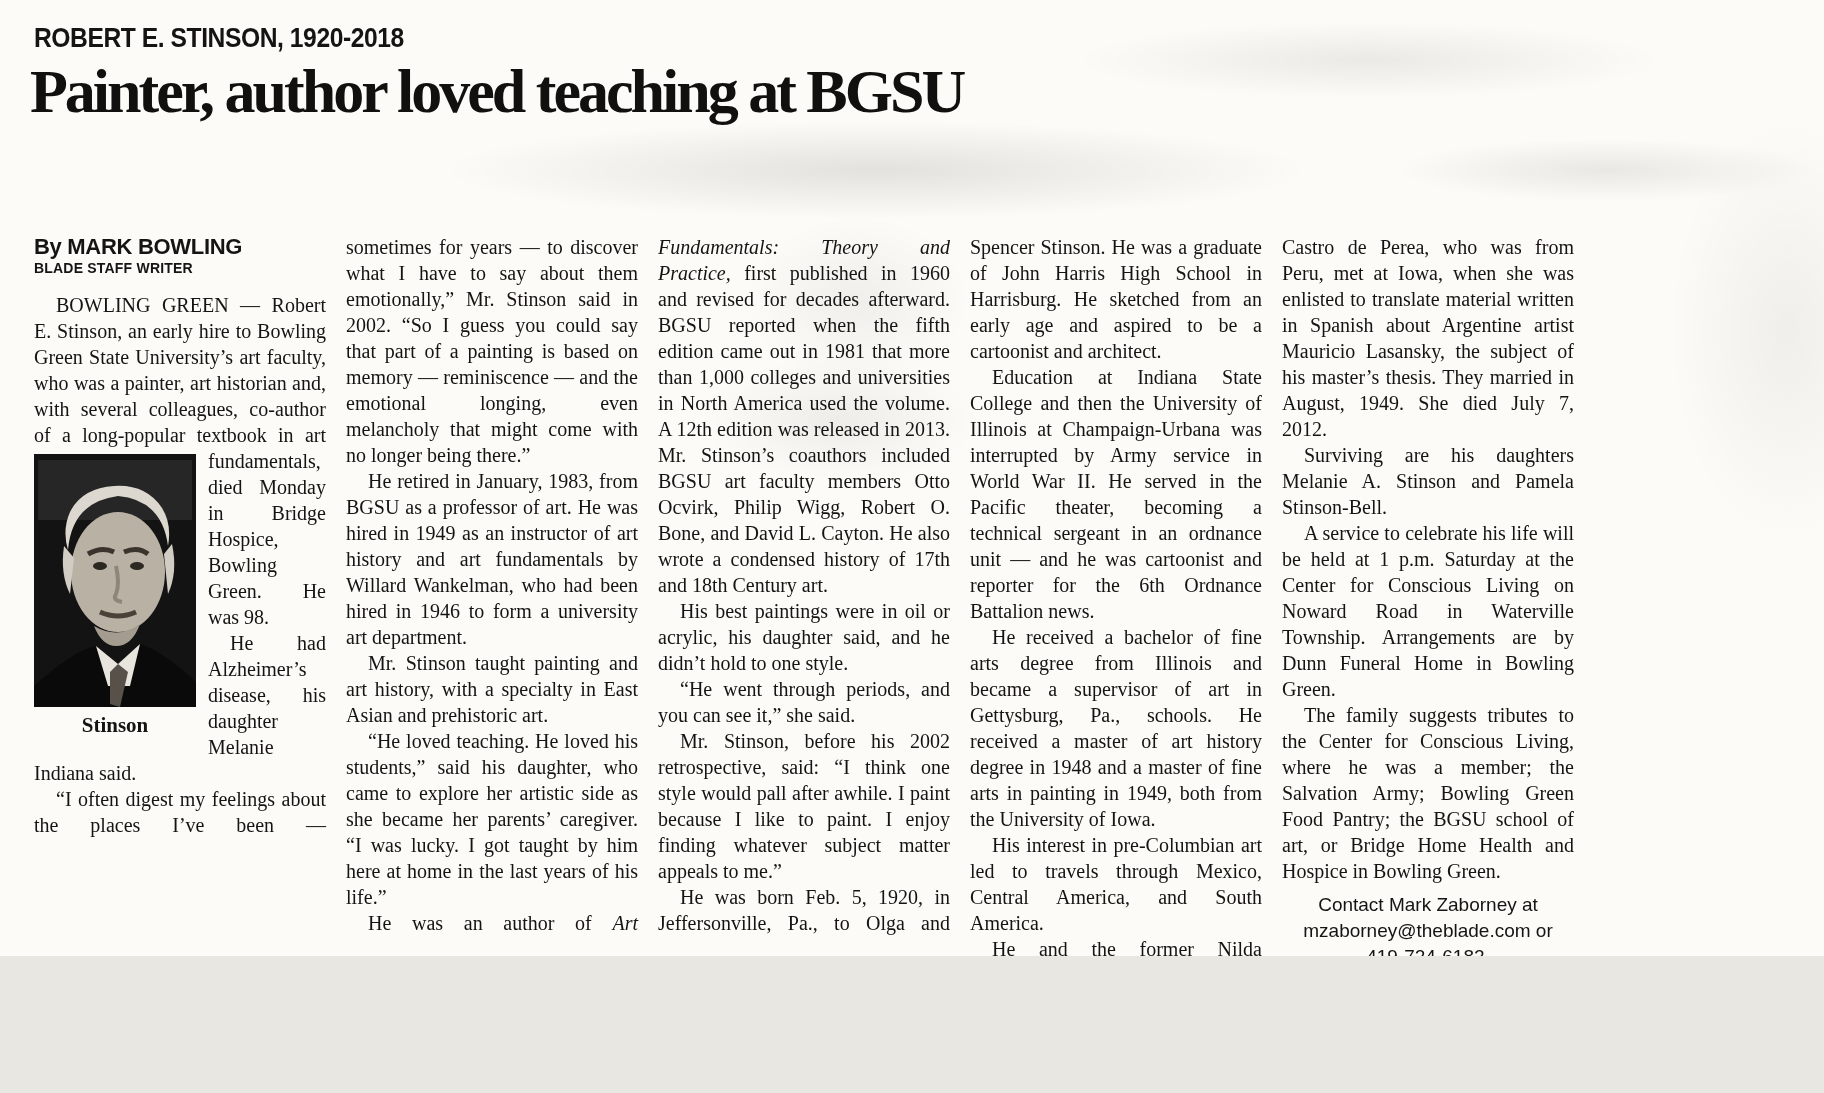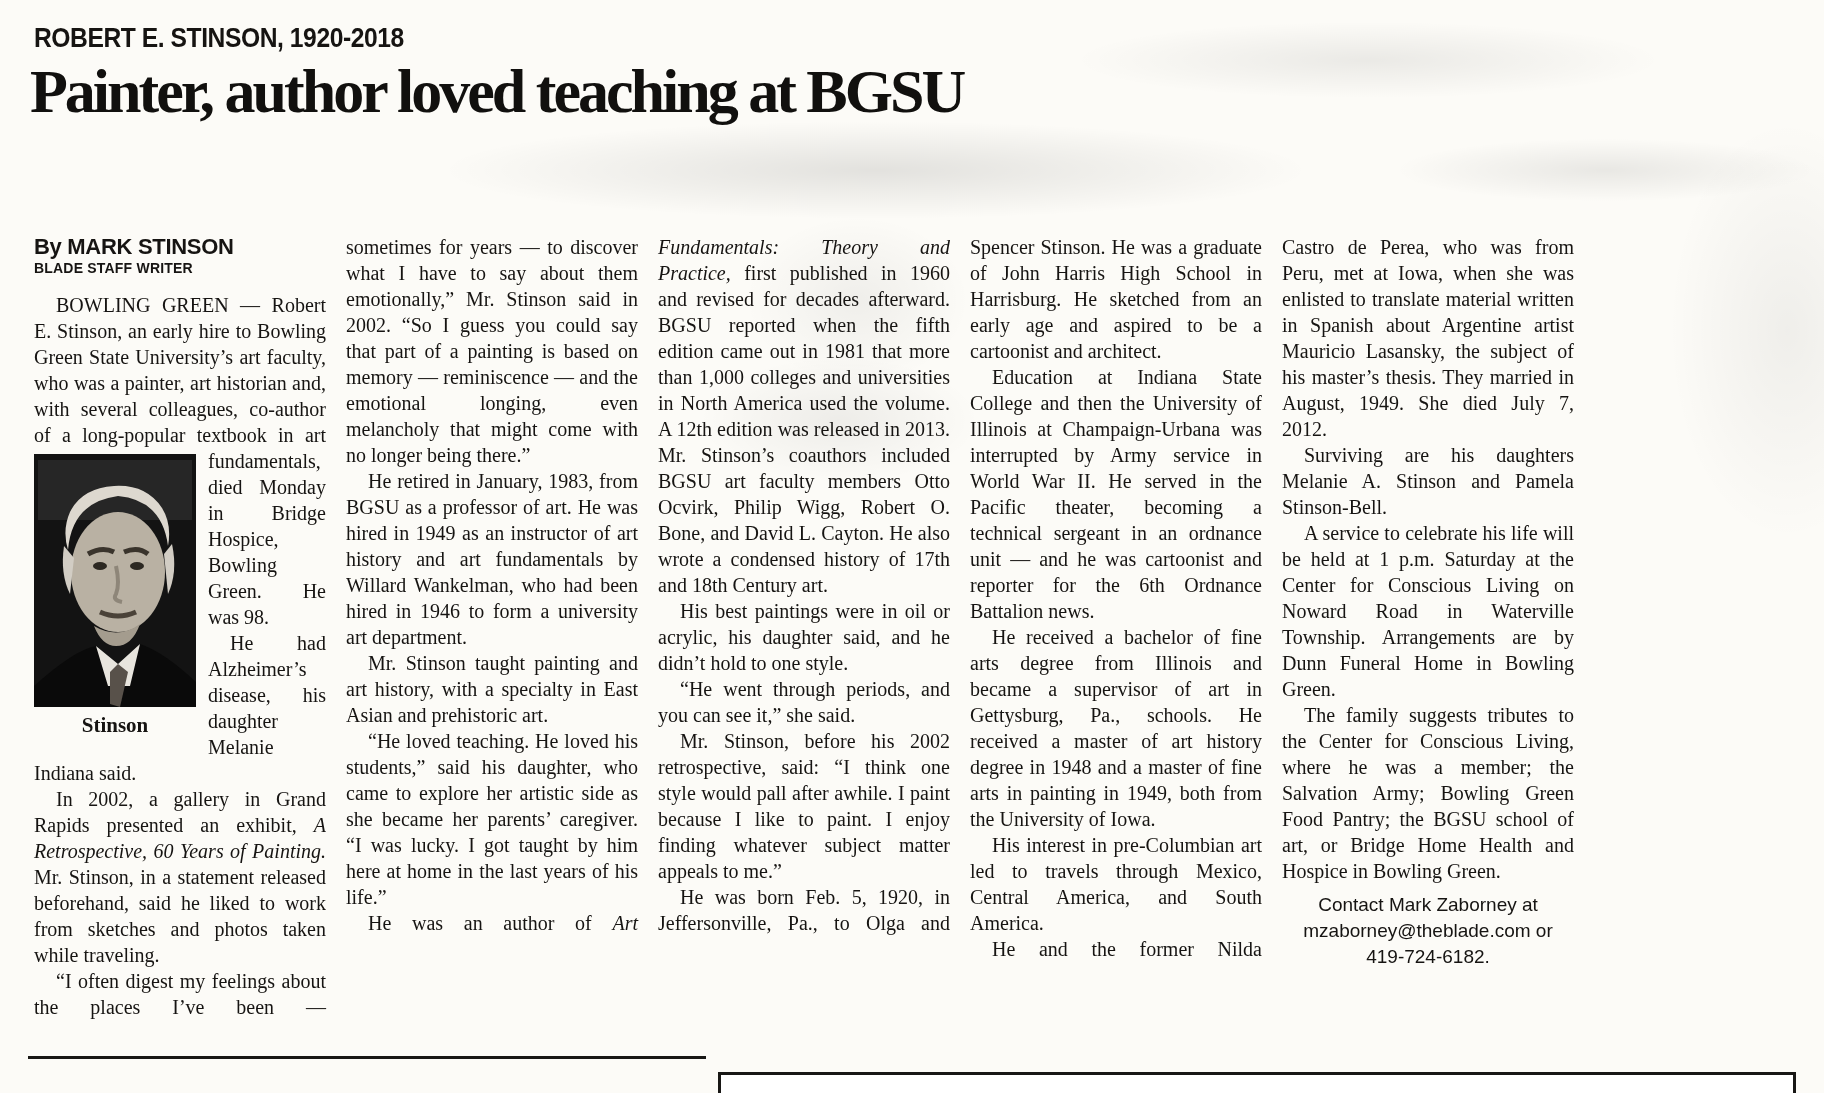--- a/index.html
+++ b/index.html
@@ -1,18 +1,18 @@
 <!DOCTYPE html>
 <html><head>
 <meta charset="utf-8">
 <style>
   * { margin:0; padding:0; box-sizing:border-box; }
   html,body { background:#e9e7e2; }
   .page {
-    position:relative; width:1824px; height:1093px; overflow:hidden;
+    position:relative; width:1824px; height:956px; overflow:hidden;
     background:#fcfbf7; color:#161412;
     font-family:"Liberation Serif", serif;
     background-image:
       radial-gradient(ellipse 620px 70px at 48% 170px, rgba(0,0,0,0.10), rgba(0,0,0,0) 70%),
       radial-gradient(ellipse 420px 55px at 75% 60px,  rgba(0,0,0,0.07), rgba(0,0,0,0) 70%),
       radial-gradient(ellipse 300px 45px at 88% 170px, rgba(0,0,0,0.08), rgba(0,0,0,0) 70%),
       radial-gradient(ellipse 170px 300px at 98% 330px, rgba(0,0,0,0.05), rgba(0,0,0,0) 70%),
       radial-gradient(ellipse 200px 90px at 46% 420px, rgba(0,0,0,0.06), rgba(0,0,0,0) 70%),
       radial-gradient(ellipse 160px 120px at 47% 300px, rgba(0,0,0,0.05), rgba(0,0,0,0) 70%);
   }
@@ -68,21 +68,21 @@
 </head>
 <body>
 
 <div class="page">
 
   <div class="kicker">ROBERT E. STINSON, 1920-2018</div>
 
   <h1 class="headline">Painter, author loved teaching at BGSU</h1>
 
   <div class="col col-1">
-    <div class="byline-author">By MARK STINSON</div>
+    <div class="byline-author">By MARK BOWLING</div>
     <div class="byline-role">BLADE STAFF WRITER</div>
     <p><span>BOWLING GREEN — Robert E. Stinson, an early hire to Bowling Green State University’s art faculty, who was a painter, art historian and, with several colleagues, co-author of a long-popular textbook in art fundamentals,</span>
       <span class="photo-box">
         <svg viewBox="0 0 162 253" xmlns="http://www.w3.org/2000/svg">
           <rect x="0" y="0" width="162" height="253" fill="#131313"></rect>
           <rect x="4" y="6" width="154" height="60" fill="#262626"></rect>
           <ellipse cx="84" cy="118" rx="47" ry="60" fill="#b9b1a3"></ellipse>
           <path d="M34 96 Q38 48 84 42 Q128 46 134 92 Q138 70 128 54 Q112 30 80 32 Q48 34 36 58 Q28 76 34 96 Z" fill="#ddd8cf"></path>
           <path d="M30 92 Q26 120 36 140 L40 104 Z" fill="#d2cdc4"></path>
           <path d="M138 90 Q144 118 134 140 L130 100 Z" fill="#d2cdc4"></path>
@@ -94,23 +94,20 @@
           <path d="M66 158 q18 8 36 0" stroke="#4a4238" stroke-width="5" fill="none"></path>
           <path d="M60 172 q24 14 46 -2 q-8 22 -24 22 q-14 0 -22 -20" fill="#a49c8e"></path>
           <path d="M0 253 L0 232 Q40 196 62 192 L84 210 L106 190 Q130 198 162 228 L162 253 Z" fill="#0a0a0a"></path>
           <path d="M62 192 L84 210 L106 190 L96 232 L74 232 Z" fill="#e8e5de"></path>
           <path d="M84 210 L94 218 L86 253 L76 250 L76 218 Z" fill="#58514a"></path>
         </svg>
         <span class="photo-caption">Stinson</span>
       </span>
       <span>died Monday in Bridge Hospice, Bowling Green. He was 98.</span></p>
     <p>He had Alzheimer’s disease, his daughter Melanie Indiana said.</p>
-    <p><span>In 2002, a gallery in Grand Rapids presented an exhibit,</span>
-      <i class="book-title">A Retrospective, 60 Years of Painting.</i>
-      <span>Mr. Stinson, in a statement released beforehand, said he liked to work from sketches and photos taken while traveling.</span></p>
     <p class="runon">“I often digest my feelings about the places I’ve been —</p>
   </div>
 
   <div class="col col-2">
     <p class="noindent">sometimes for years — to discover what I have to say about them emotionally,” Mr. Stinson said in 2002. “So I guess you could say that part of a painting is based on memory — reminiscence — and the emotional longing, even melancholy that might come with no longer being there.”</p>
     <p>He retired in January, 1983, from BGSU as a professor of art. He was hired in 1949 as an instructor of art history and art fundamentals by Willard Wankelman, who had been hired in 1946 to form a university art department.</p>
     <p>Mr. Stinson taught painting and art history, with a specialty in East Asian and prehistoric art.</p>
     <p>“He loved teaching. He loved his students,” said his daughter, who came to explore her artistic side as she became her parents’ caregiver. “I was lucky. I got taught by him here at home in the last years of his life.”</p>
     <p class="runon"><span>He was an author of</span>
       <i class="book-title">Art</i></p>

